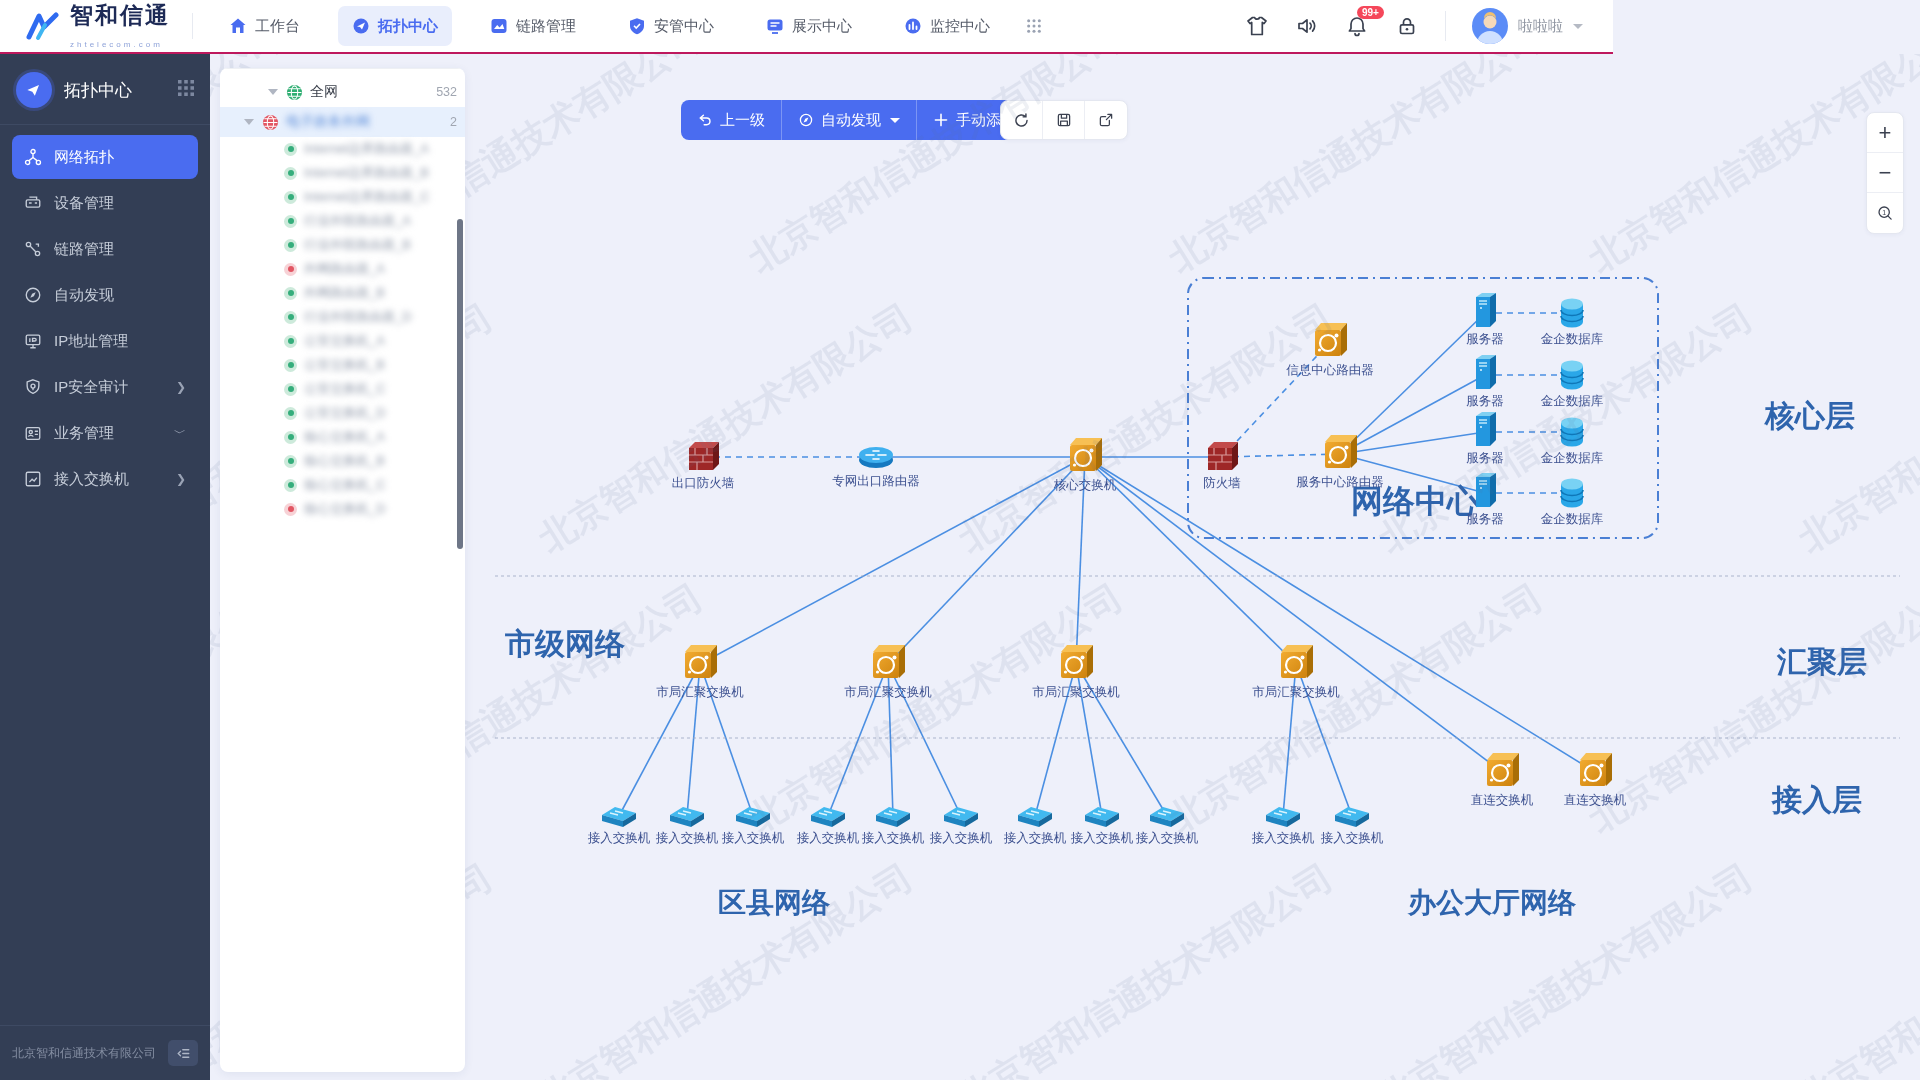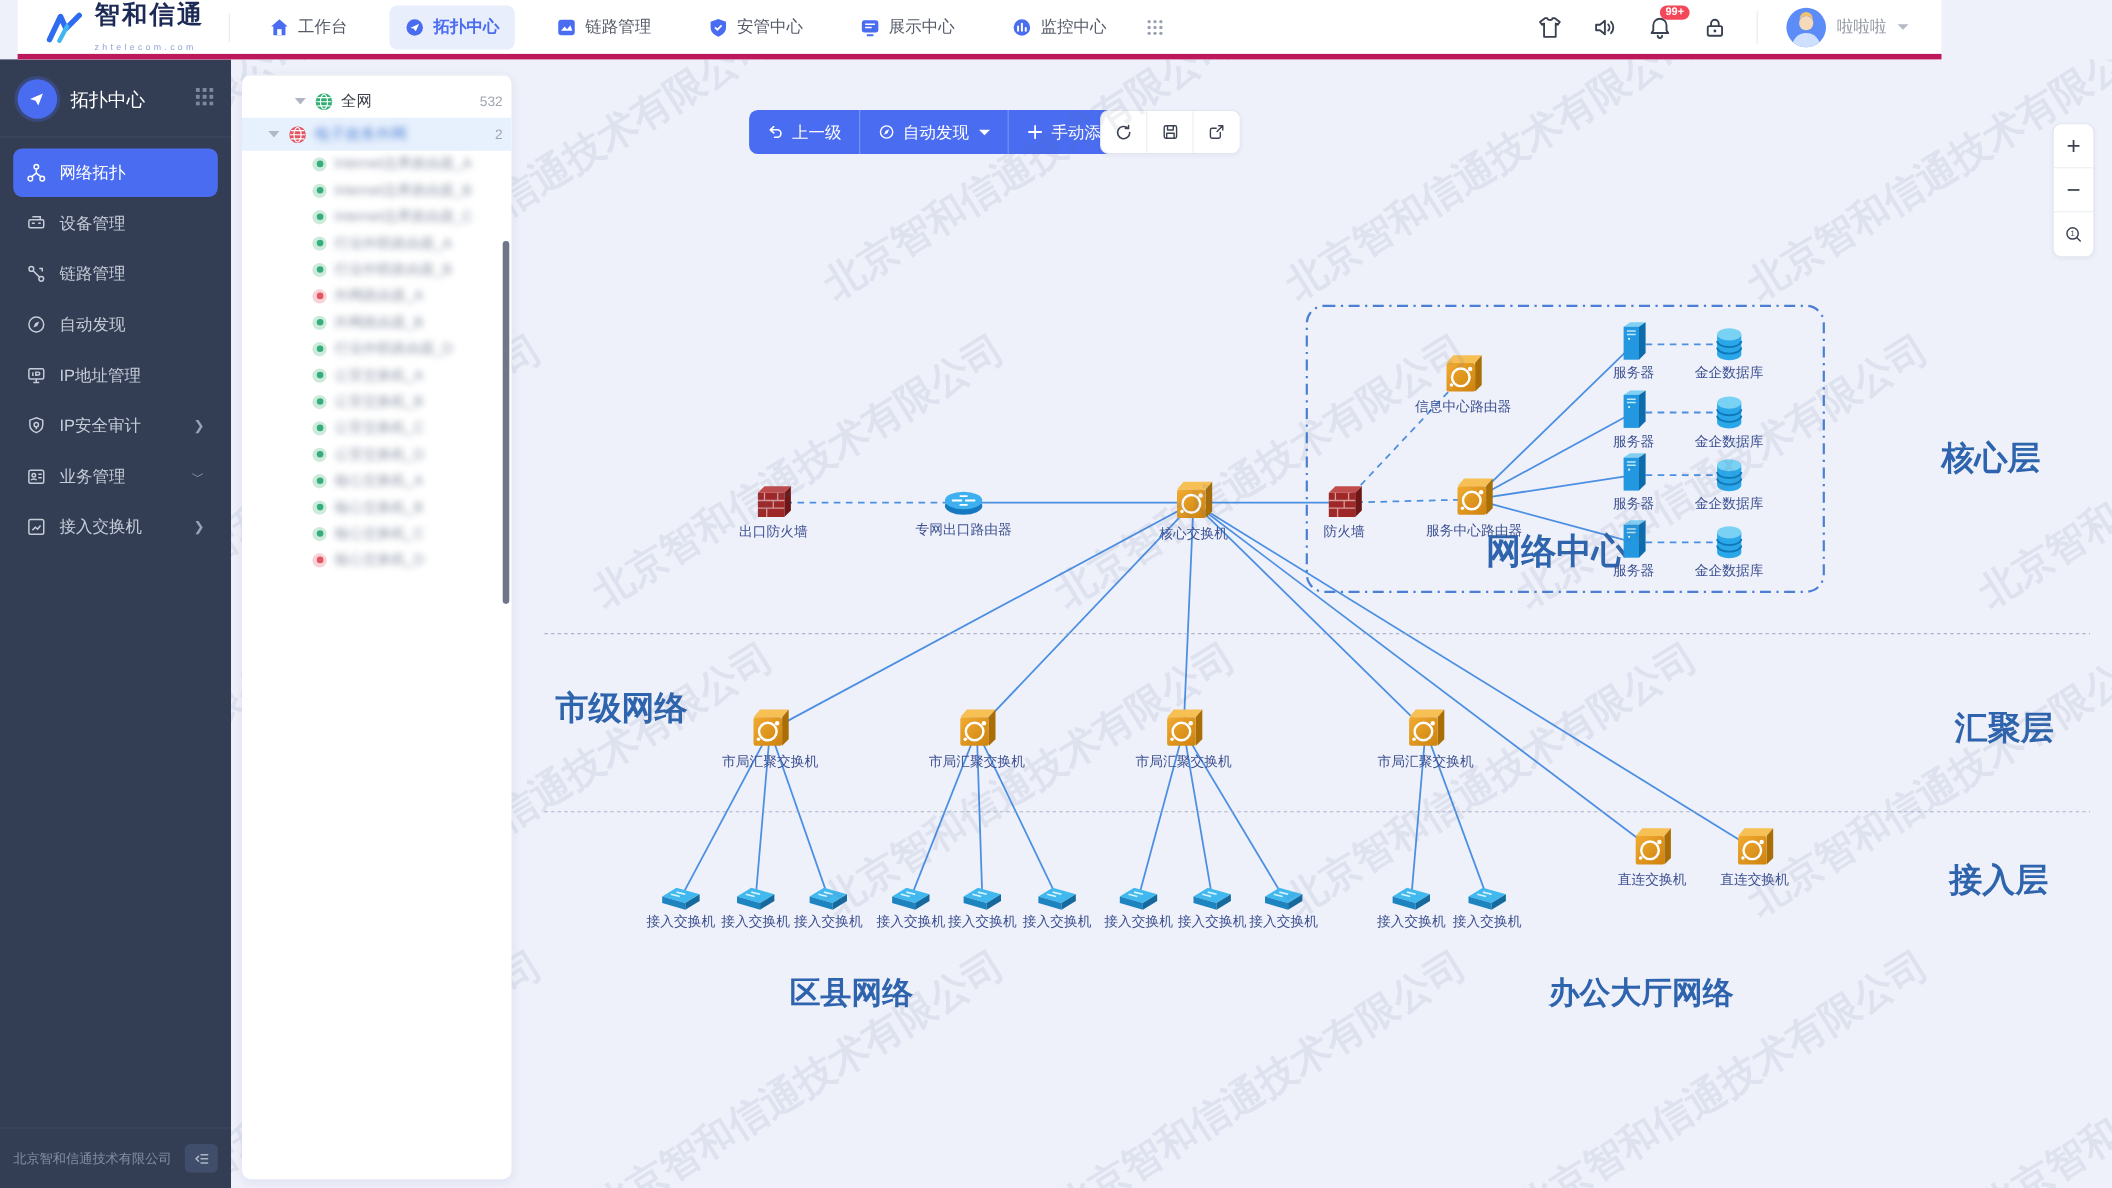--- a/index.html
+++ b/index.html
@@ -1,21 +1,21 @@
 <!DOCTYPE html>
 <html><head>
 <meta charset="utf-8">
 <style>
   * { margin:0; padding:0; box-sizing:border-box; }
   html,body { width:1920px; height:1080px; overflow:hidden;
     font-family:"Liberation Sans", sans-serif; background:#eef0fa; }
 
   
-  #navbar { position:absolute; left:16px; top:0; width:1749px; height:54px;
-    background:#ffffff; border-bottom:5px solid #be185d; display:flex; align-items:center; z-index:90; }
+  #navbar { position:absolute; left:0; top:0; width:1613px; height:54px;
+    background:#ffffff; border-bottom:2px solid #be185d; display:flex; align-items:center; z-index:90; }
   .logo-wrap { display:flex; align-items:center; gap:10px; padding:0 22px 0 26px; }
   .logo-text { display:flex; flex-direction:column; line-height:1; }
   .logo-cn { font-size:23px; font-weight:bold; color:#1d2a56; letter-spacing:2px; }
   .logo-sub { font-size:8px; color:#8fa3d9; letter-spacing:3px; margin-top:14px; }
   .nav-sep { width:1px; height:26px; background:#e7eaf1; margin-right:10px; }
   .nav-menu { display:flex; align-items:center; height:100%; }
   .nav-item { display:flex; align-items:center; gap:8px; height:40px; margin:0 12px;
     padding:0 14px; border-radius:7px; font-size:15px; color:#555b68; cursor:pointer; }
   .nav-item.active { background:#e9eefc; color:#4a6cf0; font-weight:bold; }
   .nav-item .mi { width:18px; height:18px; display:inline-flex; }

